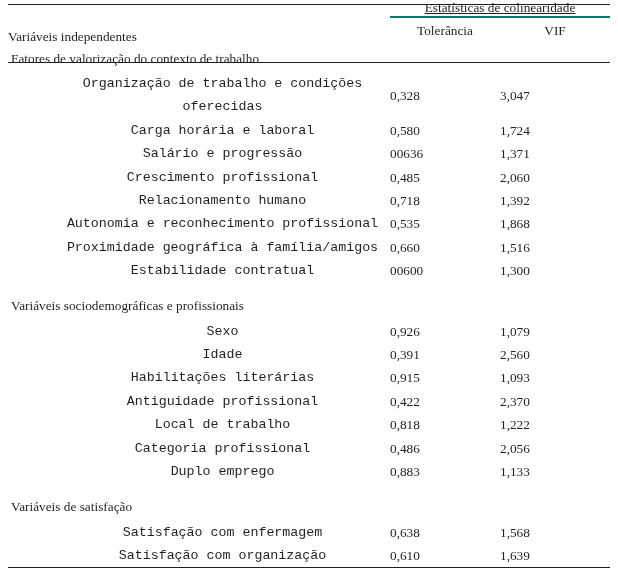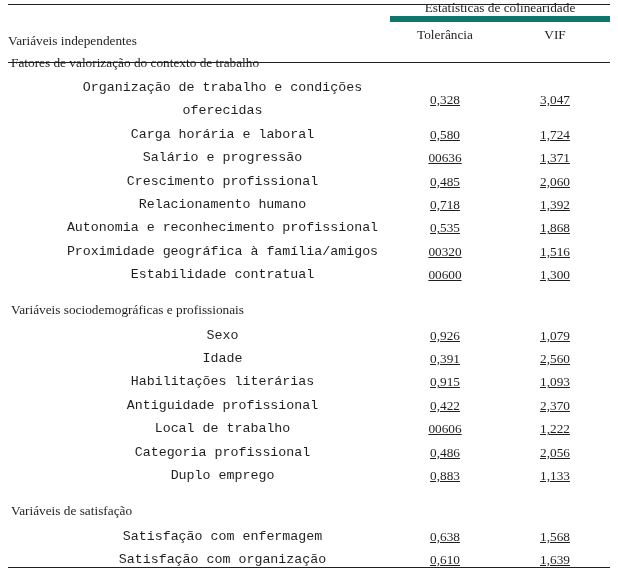--- a/index.html
+++ b/index.html
@@ -45,21 +45,22 @@
     font-weight: normal;
     font-size: 13.3px;
     margin-top: 28px;
   }
 
   th.group-head {
     text-align: center;
     font-weight: normal;
     font-size: 13.3px;
     padding: 7px 0 4px 0;
-    border-bottom: 6px solid #0f766e;
+    border-bottom: 2px solid #0f766e;
+    text-decoration: underline;
   }
 
   th.sub-head {
     text-align: center;
     font-weight: normal;
     font-size: 13.3px;
     padding: 5px 0 6px 0;
     font-family: Liberation Serif, serif;
   }
 
@@ -105,22 +106,20 @@
     padding-left: 3px;
   }
 
   td.row-label {
     text-align: center;
     padding-left: 47px;
     font-family: Liberation Mono, monospace;
   }
 
   td.num {
-    text-align: center;
-    text-decoration: underline;
   }
 
   tr.section-row td {
     height: 28px;
     line-height: 28px;
   }
   tr.section-row.first-section td {
     height: 27px;
     line-height: 27px;
   }
@@ -185,21 +184,21 @@
           <td class="num">0,718</td>
           <td class="num">1,392</td>
         </tr>
         <tr>
           <td class="row-label">Autonomia e reconhecimento profissional</td>
           <td class="num">0,535</td>
           <td class="num">1,868</td>
         </tr>
         <tr>
           <td class="row-label">Proximidade geográfica à família/amigos</td>
-          <td class="num">00320</td>
+          <td class="num">0,660</td>
           <td class="num">1,516</td>
         </tr>
         <tr>
           <td class="row-label">Estabilidade contratual</td>
           <td class="num">00600</td>
           <td class="num">1,300</td>
         </tr>
         <tr class="spacer-row">
           <td colspan="3"></td>
         </tr>
@@ -221,21 +220,21 @@
           <td class="num">0,915</td>
           <td class="num">1,093</td>
         </tr>
         <tr>
           <td class="row-label">Antiguidade profissional</td>
           <td class="num">0,422</td>
           <td class="num">2,370</td>
         </tr>
         <tr>
           <td class="row-label">Local de trabalho</td>
-          <td class="num">00606</td>
+          <td class="num">0,818</td>
           <td class="num">1,222</td>
         </tr>
         <tr>
           <td class="row-label">Categoria profissional</td>
           <td class="num">0,486</td>
           <td class="num">2,056</td>
         </tr>
         <tr>
           <td class="row-label">Duplo emprego</td>
           <td class="num">0,883</td>

